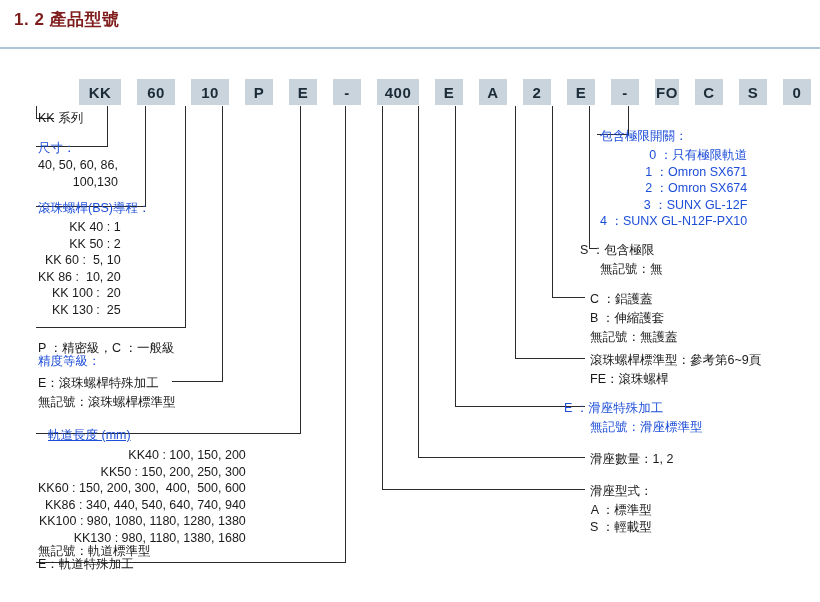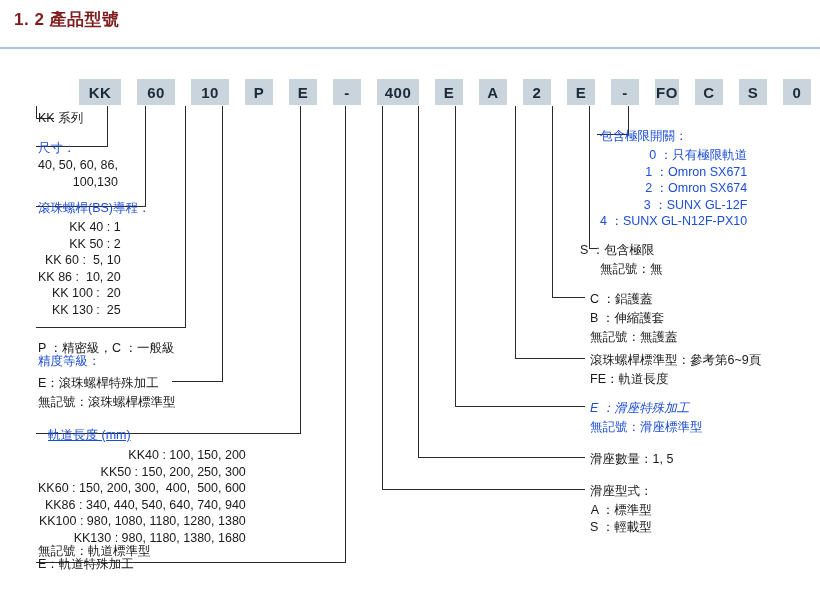--- a/index.html
+++ b/index.html
@@ -162,22 +162,22 @@
 4 ：SUNX GL-N12F-PX10</div>
 
 <div class="ann black" style="left:580px;top:242px;">S ：包含極限</div>
 <div class="ann black" style="left:600px;top:261px;">無記號：無</div>
 
 <div class="ann black" style="left:590px;top:291px;">C ：鋁護蓋</div>
 <div class="ann black" style="left:590px;top:310px;">B ：伸縮護套</div>
 <div class="ann black" style="left:590px;top:329px;">無記號：無護蓋</div>
 
 <div class="ann black" style="left:590px;top:352px;">滾珠螺桿標準型：參考第6~9頁</div>
-<div class="ann black" style="left:590px;top:371px;">FE：軌道長度</div>
+<div class="ann black" style="left:590px;top:371px;">FE：滾珠螺桿</div>
 
-<div class="ann blue" style="left:590px;top:400px;font-style:italic;">E ：滑座特殊加工</div>
+<div class="ann blue" style="left:564px;top:400px;">E ：滑座特殊加工</div>
 <div class="ann blue" style="left:590px;top:419px;font-family:Liberation Serif, serif;">無記號：滑座標準型</div>
 
-<div class="ann black" style="left:590px;top:451px;">滑座數量：1, 5</div>
+<div class="ann black" style="left:590px;top:451px;">滑座數量：1, 2</div>
 
 <div class="ann black" style="left:590px;top:483px;">滑座型式：</div>
 <div class="ann black" style="left:590px;top:502px;">A ：標準型
 S ：輕載型</div>
 
 </body></html>

